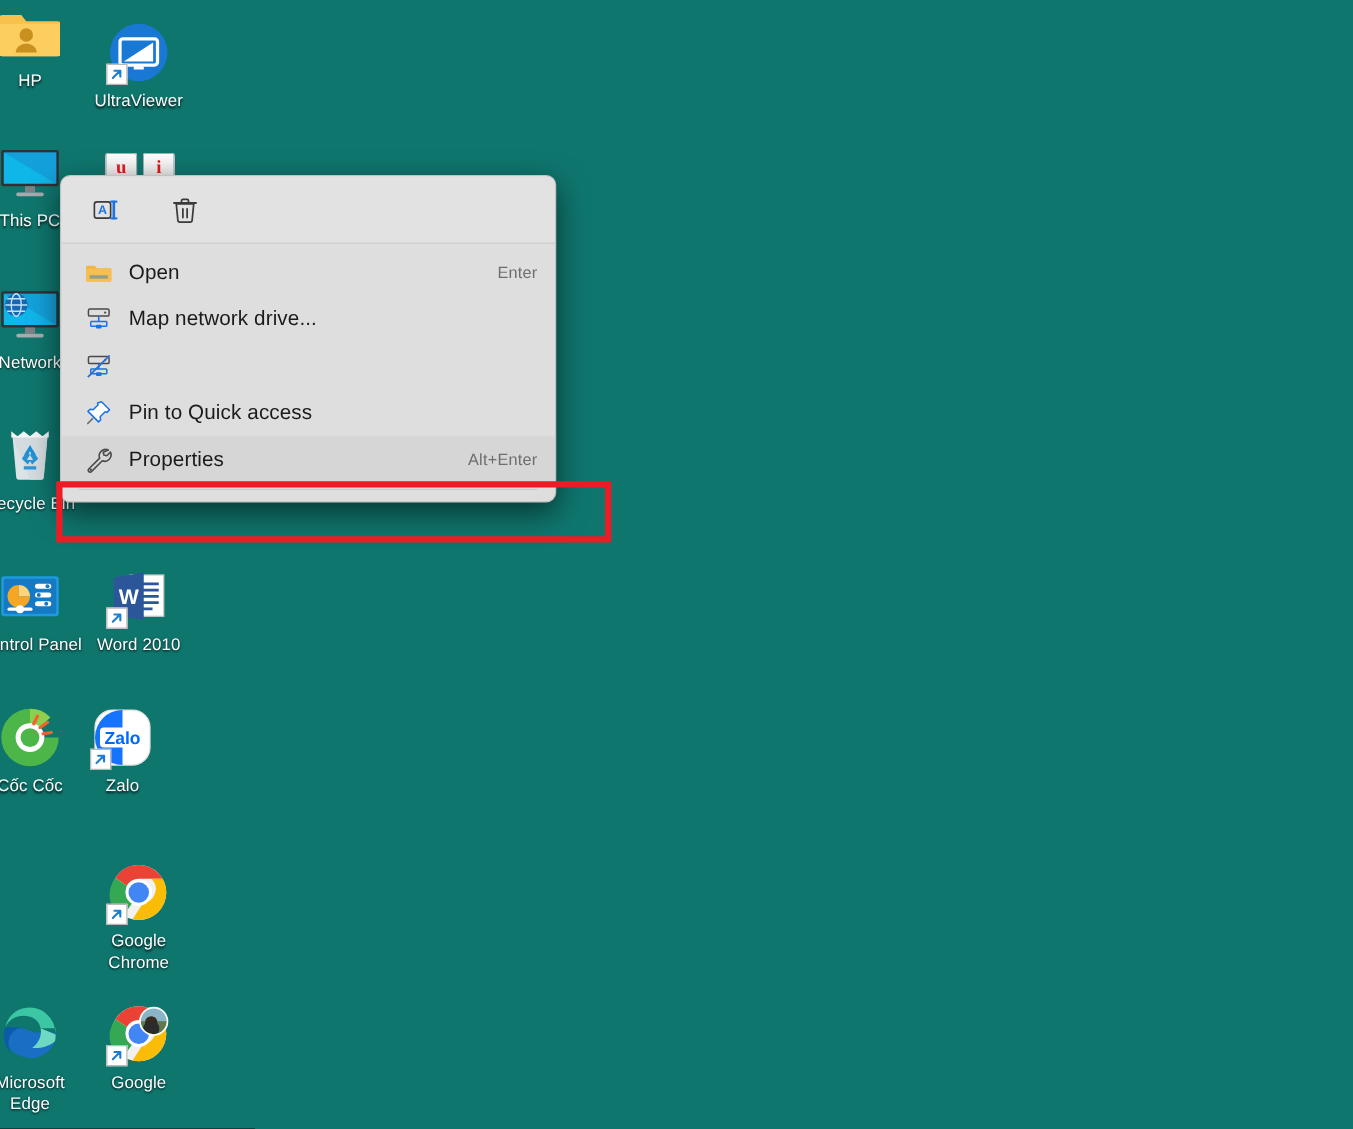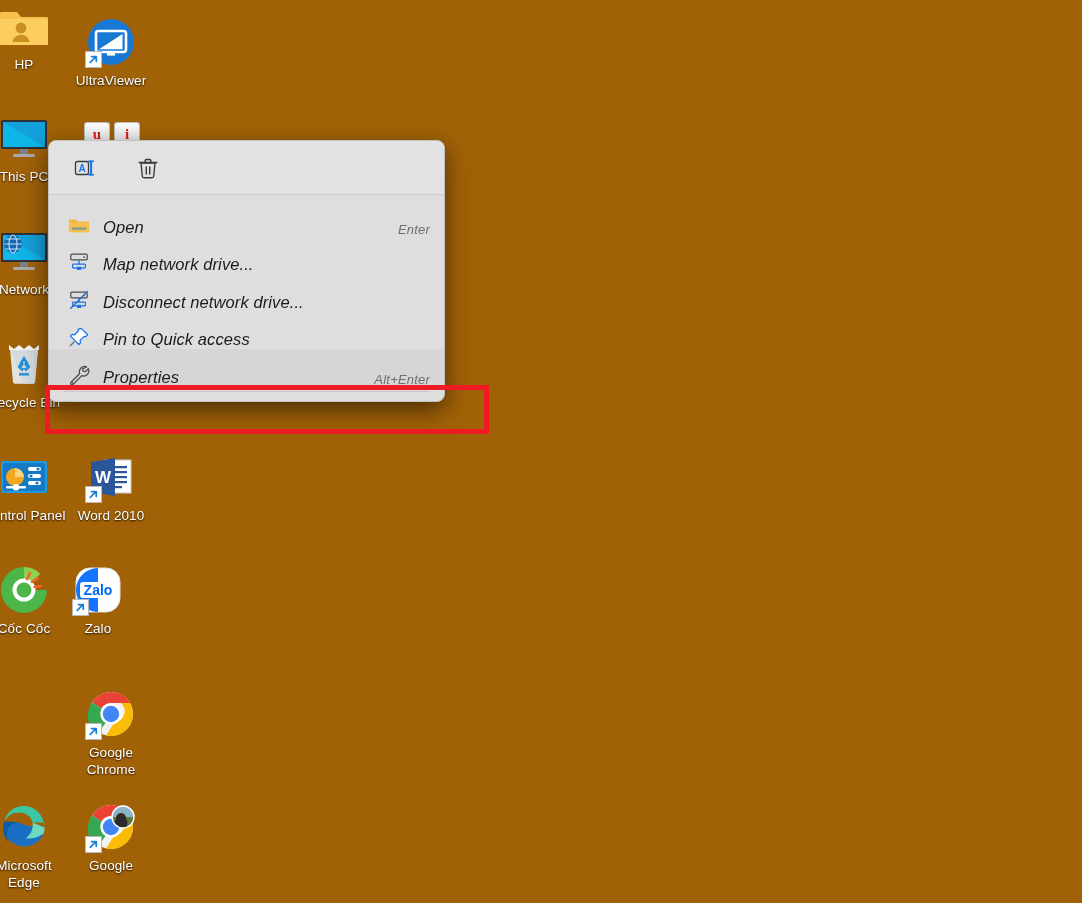--- a/index.html
+++ b/index.html
@@ -5,21 +5,21 @@
   * { box-sizing: border-box; margin: 0; padding: 0; }
   html, body {
     width: 1082px; height: 903px;
     background: #000000;
     font-family: "Liberation Sans", sans-serif;
     overflow: hidden;
   }
   #desktop {
     position: relative;
     width: 1082px; height: 903px;
-    background: #a16207;
+    background: #0f766e;
   }
 
   
   .dicon {
     position: absolute;
     width: 92px;
     display: flex;
     flex-direction: column;
     align-items: center;
     text-align: center;
@@ -75,23 +75,22 @@
     border-radius: 5px;
   }
   .tb-btn svg { display:block; }
 
   #ctx-list { padding: 4px 0 5px 0; }
 
   .mi {
     position: relative;
     height: 37.5px;
     display: flex;
-    align-items: flex-end;
+    align-items: center;
     padding: 0 14px 0 18px;
-    font-style: italic;
   }
   .mi .mi-icon {
     width: 24px; height: 24px;
     flex: 0 0 24px;
     display: flex; align-items: center; justify-content: center;
     margin-right: 12px;
   }
   .mi .mi-icon svg { display: block; }
   .mi .mi-label {
     color: #1b1b1b;
@@ -418,21 +417,20 @@
             <svg viewBox="0 0 24 24" width="22" height="22">
       <rect x="3" y="3.5" width="18" height="6.2" rx="1.3" fill="none" stroke="#4a4a4a" stroke-width="1.3"></rect>
       <circle cx="17.6" cy="6.6" r="1" fill="#4a4a4a"></circle>
       <path d="M12 9.8 v4.6" stroke="#1a73e8" stroke-width="1.4"></path>
       <path d="M5 18.5 h14" stroke="#1a73e8" stroke-width="1.4"></path>
       <path d="M5 18.5 v-4 M19 18.5 v-4 M12 14.4 h-7 M12 14.4 h7" stroke="#1a73e8" stroke-width="1.3" fill="none"></path>
       <rect x="9.6" y="17.2" width="4.8" height="3.4" rx="0.7" fill="#1a73e8"></rect>
       <path d="M2.5 21.5 L21.5 2.5" stroke="#2f6fd0" stroke-width="1.6"></path>
     </svg>
           </span>
-          <span class="mi-label">Disconnect network drive...</span>
         </div>
         <div class="mi">
           <span class="mi-icon">
             <svg viewBox="0 0 24 24" width="22" height="22">
       <path d="M14.4 2.6 l7 7 l-2.3 2.3 l-1.5 -.6 l-4.4 4.4 l.5 2.6 l-1.9 1.9 l-9.2 -9.2 l1.9 -1.9 l2.6 .5 l4.4 -4.4 l-.6 -1.5 z" fill="#ffffff" stroke="#1a73e8" stroke-width="1.35" stroke-linejoin="round"></path>
       <path d="M6.6 17.4 L2.4 21.6" stroke="#6b7075" stroke-width="1.5" stroke-linecap="round"></path>
     </svg>
           </span>
           <span class="mi-label">Pin to Quick access</span>
         </div>

